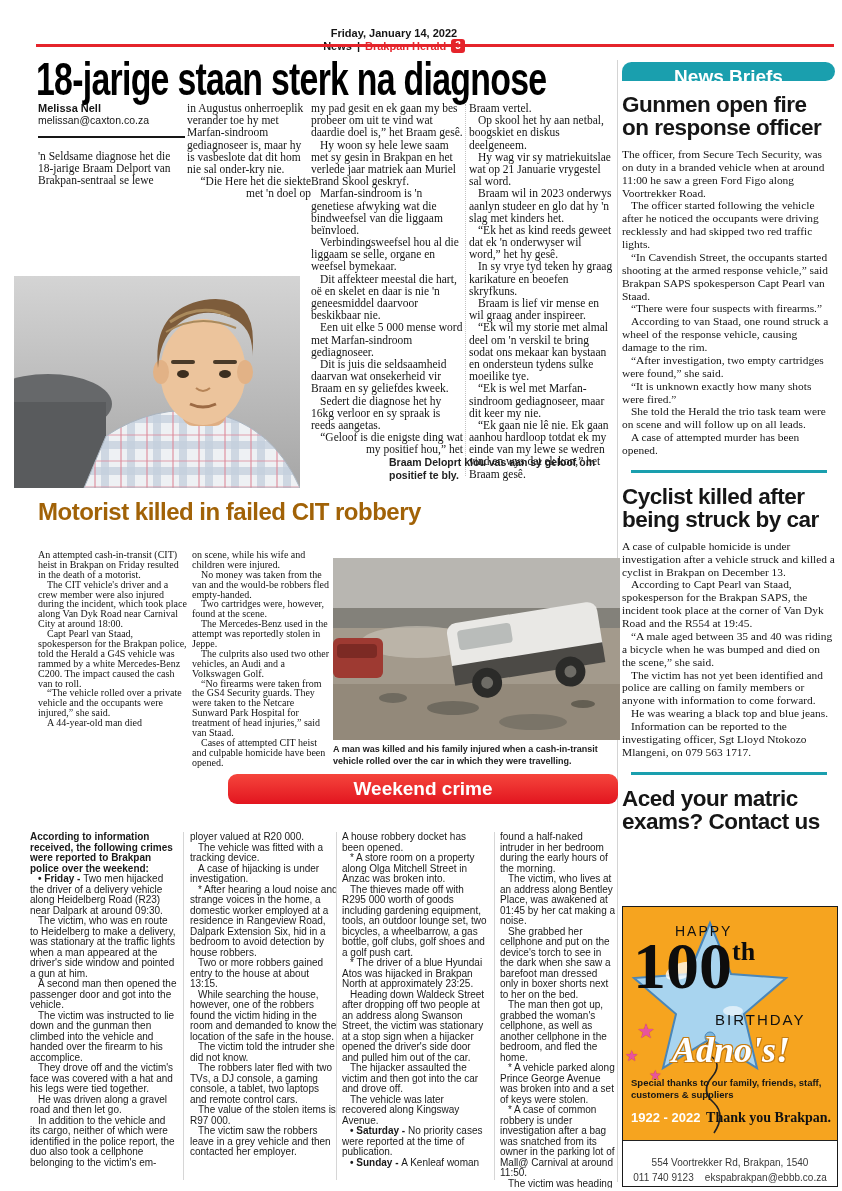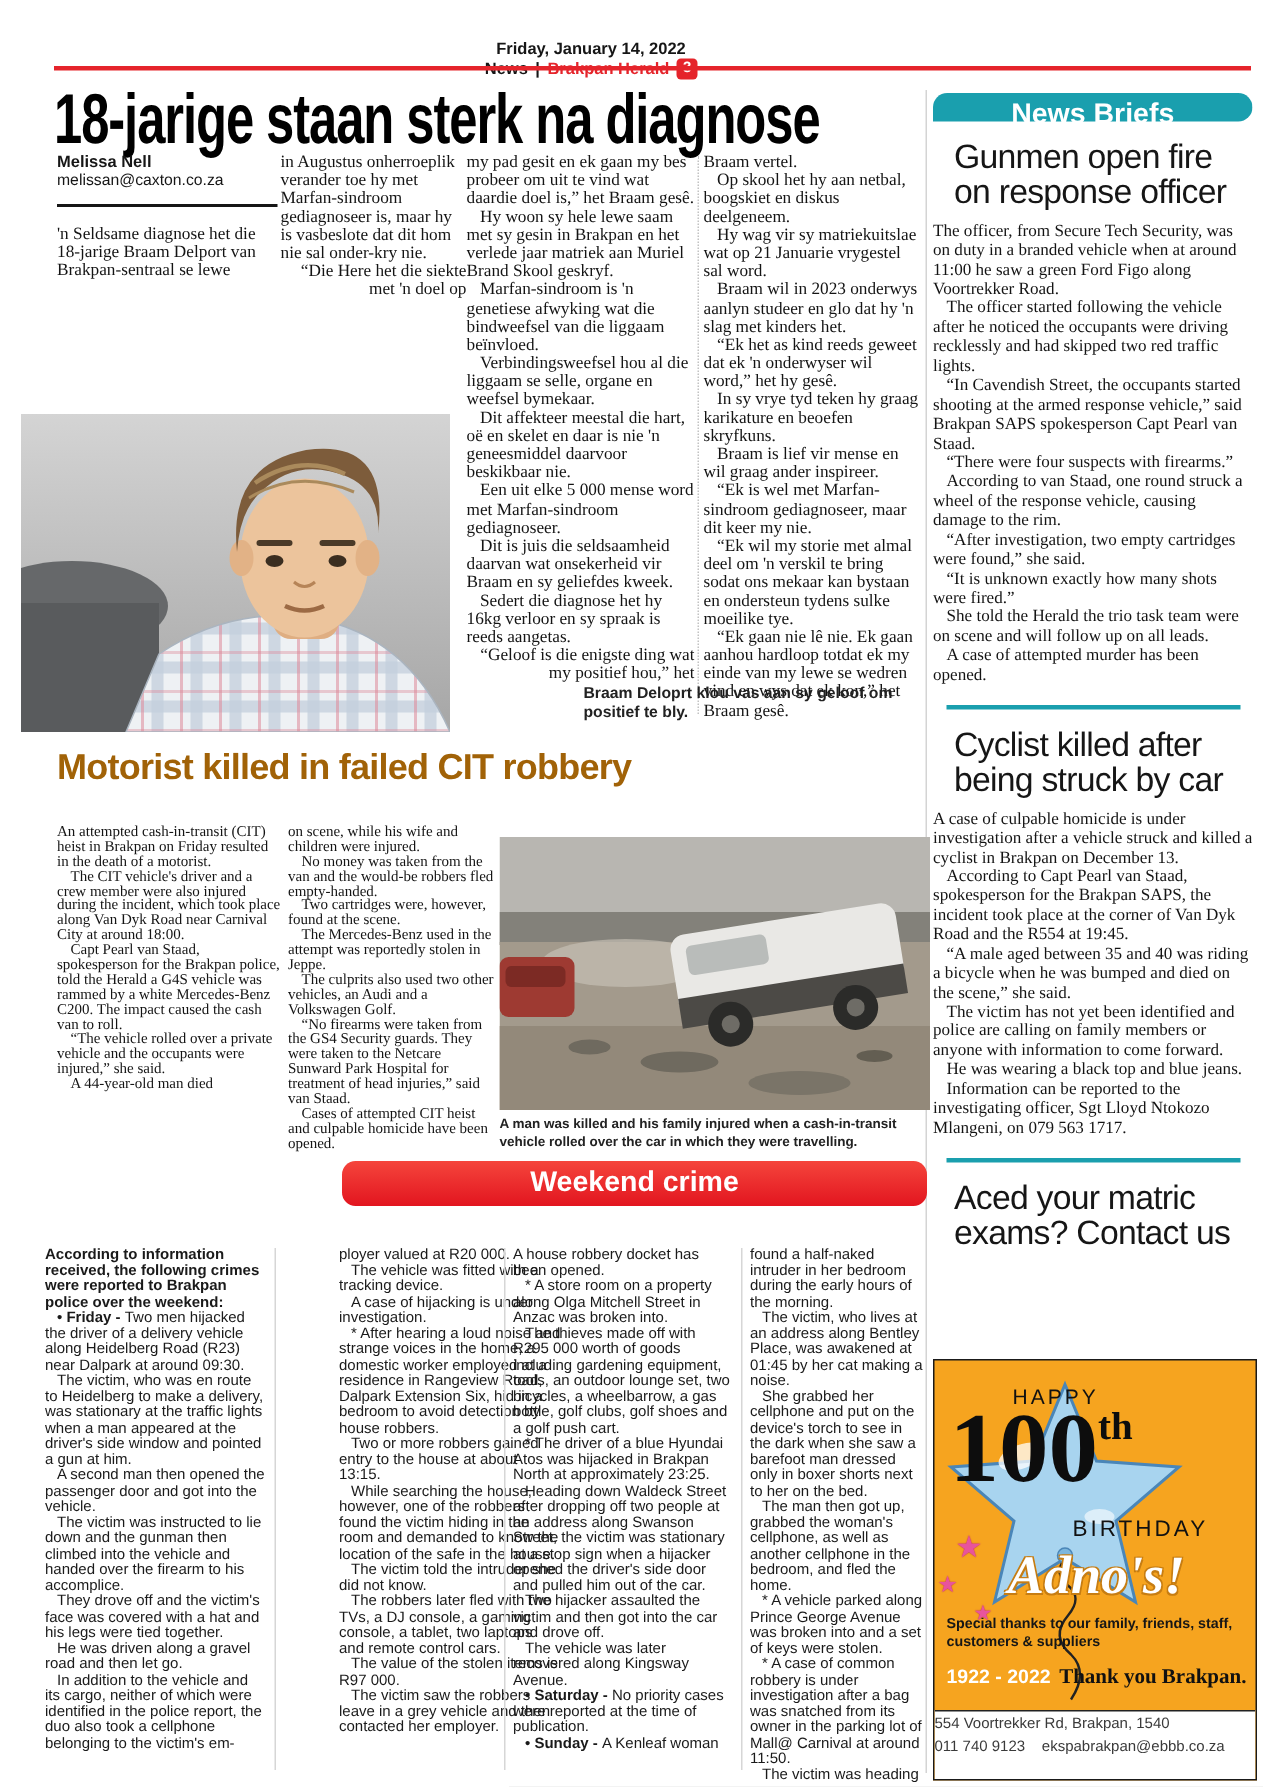--- a/index.html
+++ b/index.html
@@ -37,64 +37,64 @@
   .col-dotted { left:465px; top:104px; width:0; height:372px; border-left:1px dotted #c2c2c2; }
 
   .braam-photo { left:14px; top:276px; width:286px; height:212px; }
   .braam-caption { left:389px; top:456px; width:228px; font:bold 10.5px/1.25 "Liberation Sans",sans-serif; color:#222; }
 
   
   .sidebar-sep { left:617px; top:60px; width:1px; height:1122px; background:#d4d4d4; }
   .sidebar { left:622px; top:62px; width:213px; height:842px; overflow:hidden; }
   .tab { width:213px; height:19px; background:#1a9fae; border-radius:14px 14px 14px 0; color:#fff;
          text-align:center; font:bold 19px/30px "Liberation Sans",sans-serif; }
-  .sb-article h2 { font-family:"Liberation Sans",sans-serif; font-weight:normal; font-size:22.5px;
-                   line-height:1.02; letter-spacing:-0.5px; margin:13px 14px 8px; color:#161616; }
+  .sb-article h2 { font-family:"Liberation Sans",sans-serif; font-weight:bold; font-size:22.5px;
+                   line-height:1.02; letter-spacing:-0.5px; margin:13px 0 8px; color:#161616; }
   .sb-body { font-size:11.4px; line-height:1.13; color:#141414; }
   .sb-body p + p { text-indent:9px; }
   .sb-div { width:196px; height:3px; background:#1a9fae; margin:13px auto 0; }
 
   
   .cit-headline { left:38px; top:498px; font-family:"Liberation Sans",sans-serif; font-size:24px;
                   letter-spacing:-0.5px; color:#a16207; white-space:nowrap; }
   .cit-col { font-size:10px; line-height:0.99; }
   .c-col1 { left:38px;  top:550px; width:150px; height:222px; overflow:hidden; }
   .c-col2 { left:192px; top:550px; width:138px; height:222px; overflow:hidden; }
   .crash-photo { left:333px; top:558px; width:287px; height:182px; }
   .crash-caption { left:333px; top:744px; width:292px; font:bold 9px/1.3 "Liberation Sans",sans-serif; color:#222; }
 
   
   .banner { left:228px; top:774px; width:390px; height:30px; background:linear-gradient(#f5453c,#e2151f);
             border-radius:9px; color:#fff; text-align:center; font:bold 19px/30px "Liberation Sans",sans-serif; }
   .w-col { top:832px; height:356px; overflow:hidden; font-family:"Liberation Sans",sans-serif;
            font-size:10px; line-height:1.05; color:#1a1a1a; }
   .w-col p + p { text-indent:8px; }
   .w-col1 { left:30px;  width:148px; }
-  .w-col2 { left:190px; width:148px;margin-left:36px; }
+  .w-col2 { left:190px; width:148px; }
   .w-col3 { left:342px; width:148px; }
   .w-col4 { left:500px; width:118px; }
   .vsep { top:832px; width:1px; height:348px; background:#d6d6d6; }
   .vs1 { left:183px; } .vs2 { left:336px; } .vs3 { left:494px; }
 
   
   .ad { left:622px; top:906px; width:216px; height:281px; border:1px solid #1a1a1a; background:#f6a41f; overflow:hidden; }
   .ad .balloon { position:absolute; left:2px; top:6px; }
   .ad-happy { position:absolute; left:52px; top:16px; font:14px "Liberation Sans",sans-serif; letter-spacing:2px; color:#111; }
   .ad-100 { position:absolute; left:10px; top:26px; font:bold 66px/1 "Liberation Serif",serif; color:#0d0d0d; }
   .ad-100 sup { font-size:26px; vertical-align:28px; letter-spacing:0; }
   .ad-birthday { position:absolute; left:92px; top:104px; font:15px "Liberation Sans",sans-serif; letter-spacing:2px; color:#111; }
   .ad-name { position:absolute; left:0; top:122px; width:216px; text-align:center;
              font:bold italic 36px "Liberation Serif",serif; color:#fff;
              text-shadow:1px 1px 0 #c77d12,-1px -1px 0 #c77d12,1px -1px 0 #c77d12,-1px 1px 0 #c77d12; }
   .ad-thanks { position:absolute; left:8px; top:170px; width:205px; font:bold 9.5px/1.25 "Liberation Sans",sans-serif; color:#161616; }
   .ad-years-row { position:absolute; left:8px; top:203px; width:200px; display:flex; justify-content:space-between; align-items:baseline; }
   .ad-years { font:bold 13px "Liberation Sans",sans-serif; color:#fff; }
   .ad-thankyou { font:bold 14px "Liberation Serif",serif; color:#111; }
   .ad-strip { position:absolute; left:0; bottom:0; width:100%; height:46px; background:#fff; border-top:1px solid #222;
-              text-align:left; font:10px/1.5 "Liberation Sans",sans-serif; color:#3a3a3a; padding-top:1px; }
+              text-align:center; font:10px/1.5 "Liberation Sans",sans-serif; color:#3a3a3a; padding-top:14px; }
   .pink-star { position:absolute; color:#e8549c; font-size:20px; text-shadow:0 0 1px #b2156b; }
 </style>
 </head>
 <body>
 
 <div class="sheet">
 
   <div class="abs topbar">
     <span>Friday, January 14, 2022</span>
     <span class="topbar-right">
@@ -133,22 +133,22 @@
       <p style="text-align: right;">“Geloof is die enigste ding wat my positief hou,” het</p>
     </div>
   <div class="abs col m-col4">
       <p>Braam vertel.</p>
       <p>Op skool het hy aan netbal, boogskiet en diskus deelgeneem.</p>
       <p>Hy wag vir sy matriekuitslae wat op 21 Januarie vrygestel sal word.</p>
       <p>Braam wil in 2023 onderwys aanlyn studeer en glo dat hy 'n slag met kinders het.</p>
       <p>“Ek het as kind reeds geweet dat ek 'n onderwyser wil word,” het hy gesê.</p>
       <p>In sy vrye tyd teken hy graag karikature en beoefen skryfkuns.</p>
       <p>Braam is lief vir mense en wil graag ander inspireer.</p>
+      <p>“Ek wil my storie met almal deel om 'n verskil te bring sodat ons mekaar kan bystaan en ondersteun tydens sulke moeilike tye.</p>
       <p>“Ek is wel met Marfan-sindroom gediagnoseer, maar dit keer my nie.</p>
-      <p>“Ek wil my storie met almal deel om 'n verskil te bring sodat ons mekaar kan bystaan en ondersteun tydens sulke moeilike tye.</p>
       <p>“Ek gaan nie lê nie. Ek gaan aanhou hardloop totdat ek my einde van my lewe se wedren vind en wys dat ek kon,” het Braam gesê.</p>
     </div>
   <div class="abs col-dotted"></div>
 
   <div class="abs braam-photo">
     <svg width="286" height="212" viewBox="0 0 286 212">
       <defs>
         <linearGradient id="pbg" x1="0" y1="0" x2="0" y2="1">
           <stop offset="0" stop-color="#d4d4d4"></stop>
             <stop offset="1" stop-color="#a6a6a6"></stop>

